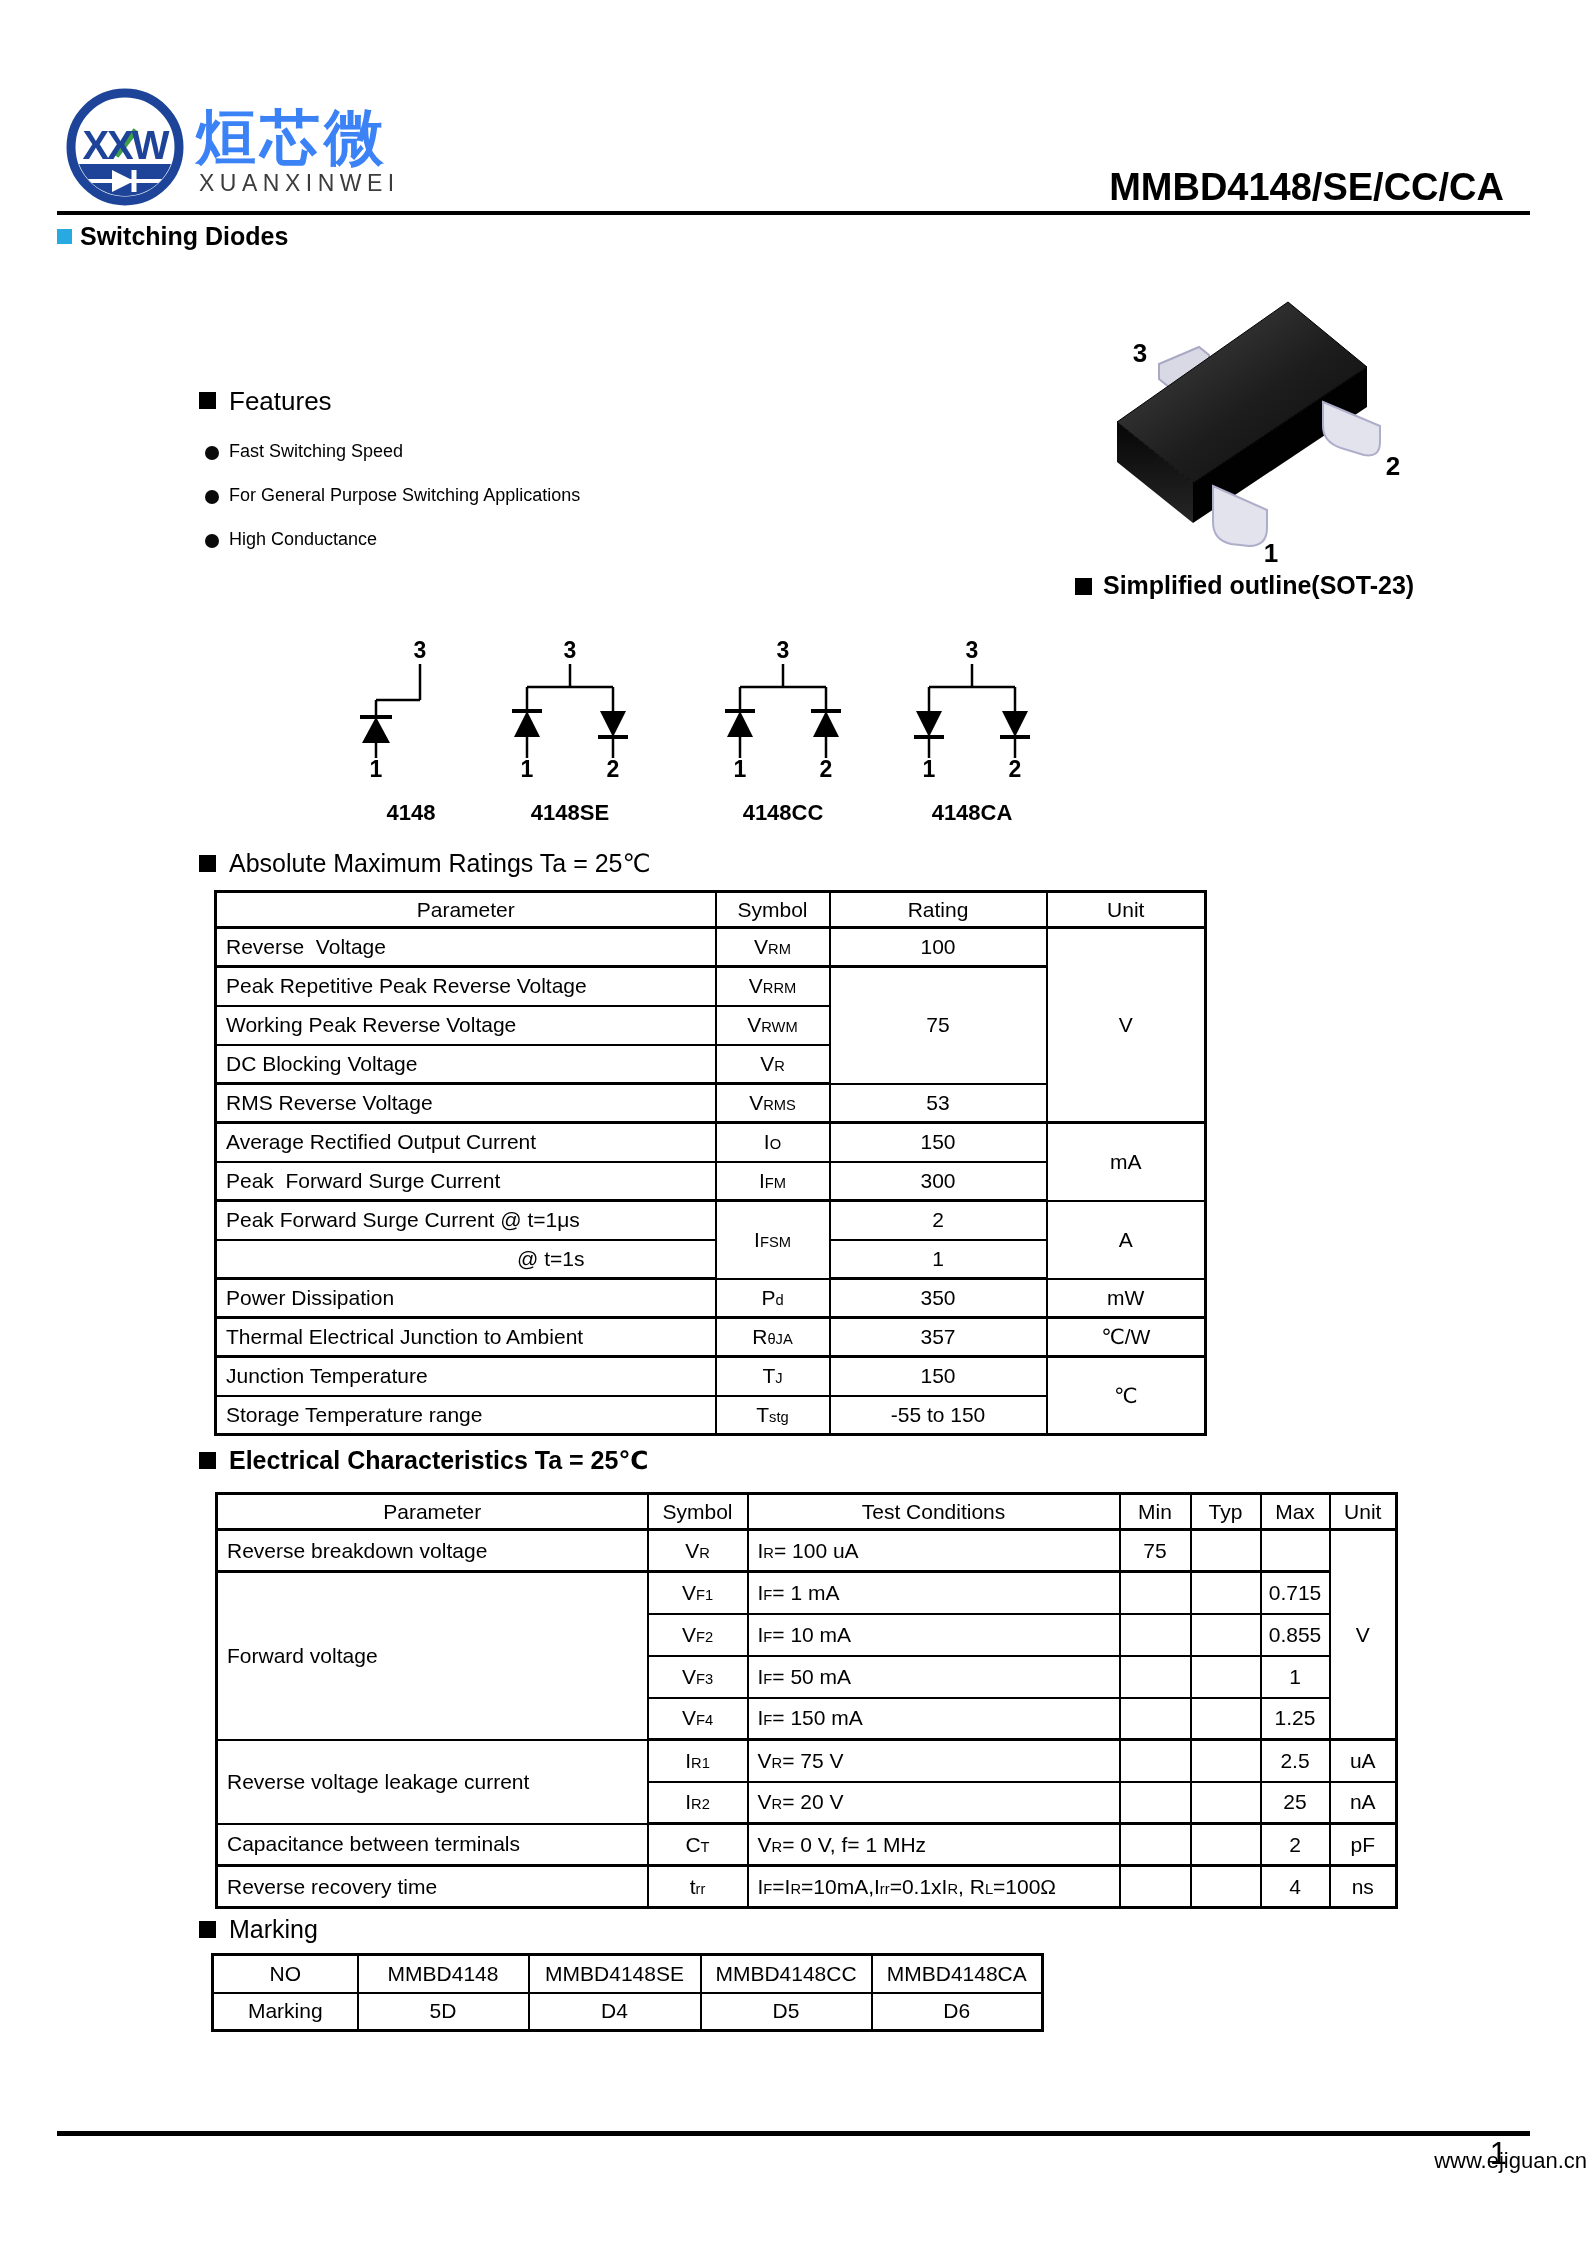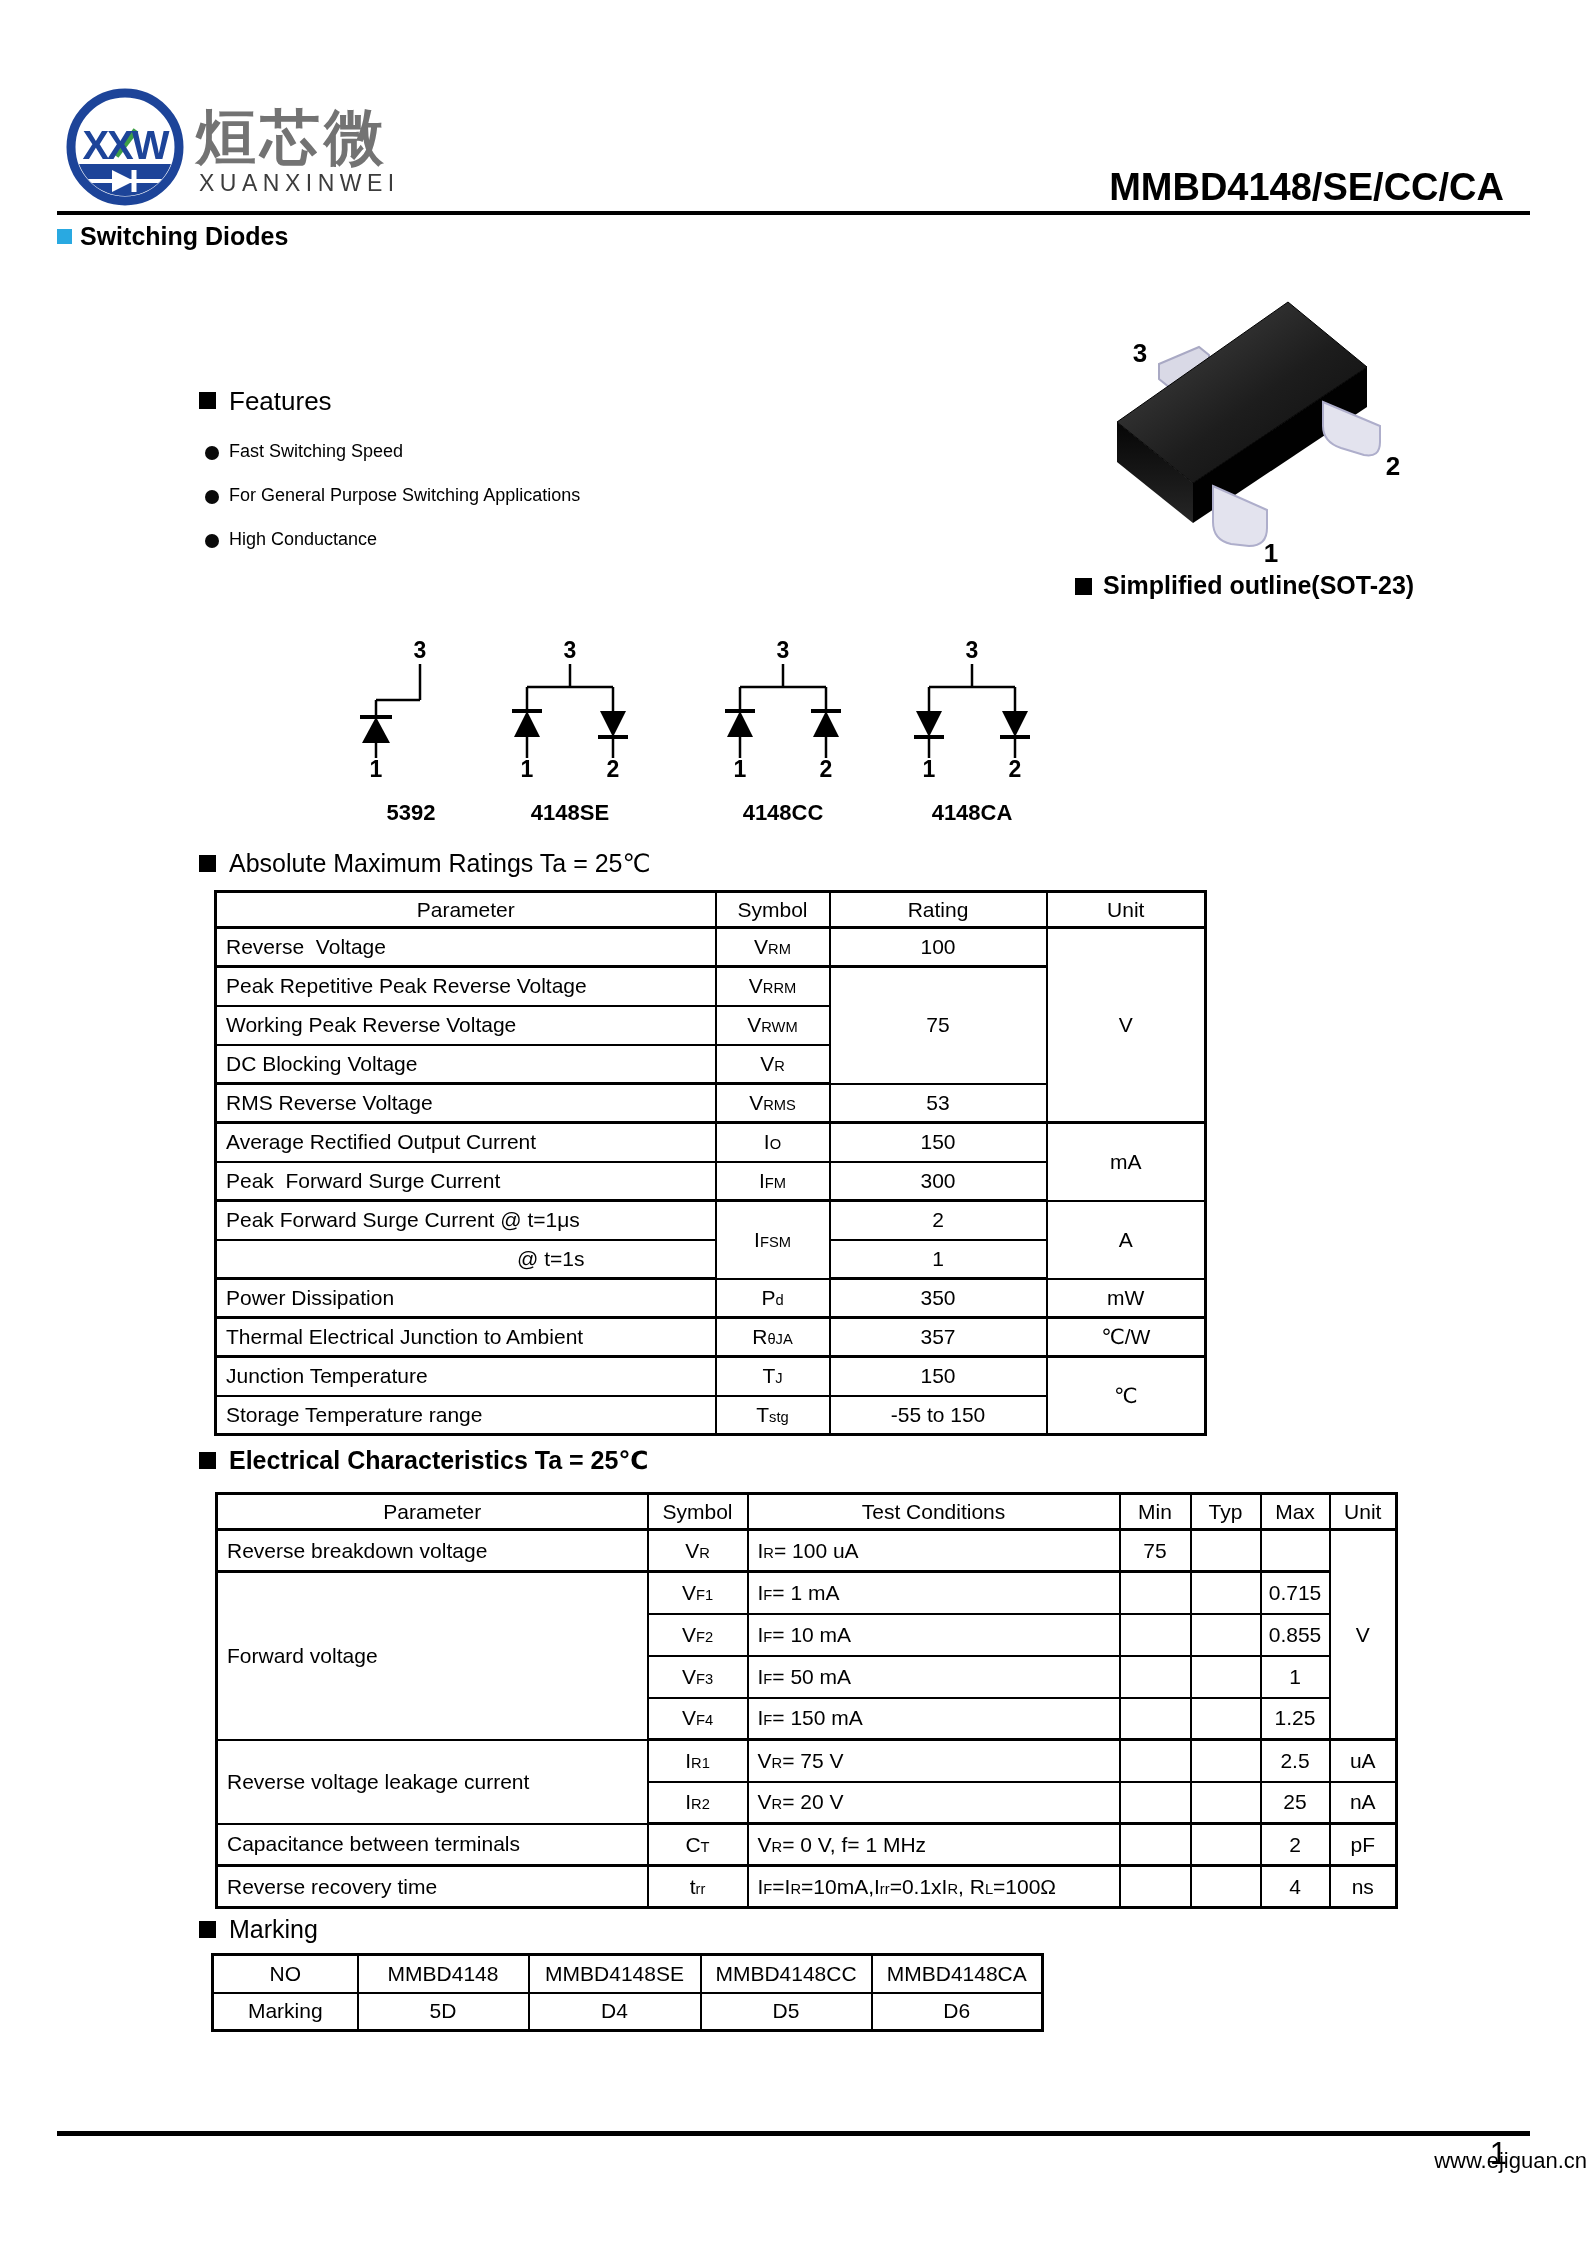--- a/index.html
+++ b/index.html
@@ -1,21 +1,21 @@
 <!DOCTYPE html>
 <html><head>
 <meta charset="utf-8">
 <style>
   * { margin:0; padding:0; box-sizing:border-box; }
   body { background:#888; font-family:"Liberation Sans","DejaVu Sans",sans-serif; }
   .page { position:relative; width:1587px; height:2245px; background:#fff; color:#000; overflow:hidden; margin:0 auto; }
   .abs { position:absolute; }
 
   
-  .logo-cn { left:196px; top:98px; font-size:60px; font-weight:bold; letter-spacing:4px; color:#737373; }
+  .logo-cn { left:196px; top:98px; font-size:60px; font-weight:bold; letter-spacing:4px; color:#3b82f6; }
   .logo-en { left:199px; top:170px; font-size:23px; font-weight:500; letter-spacing:5.5px; color:#3c3c3c; }
   .part-number { right:83px; top:166px; font-size:38px; font-weight:bold; }
   .header-rule { left:57px; right:57px; top:211px; height:4px; background:#000; }
 
   
   .sq { width:17px; height:17px; background:#000; display:block; }
   .blue { background:#29a9e1; }
   .h-text { font-size:25px; }
 
   .doc-title-sq { left:57px; top:229px; width:15px; height:15px; }
@@ -134,21 +134,21 @@
         <line x1="84" y1="24" x2="84" y2="60"></line>
           <line x1="84" y1="60" x2="40" y2="60"></line>
           <line x1="40" y1="60" x2="40" y2="77"></line>
         <line x1="40" y1="103" x2="40" y2="118"></line>
       </g>
       <line x1="24" y1="77" x2="56" y2="77" stroke="#000" stroke-width="4"></line>
       <polygon points="26,103 54,103 40,77" fill="#000"></polygon>
       <text x="84" y="18" text-anchor="middle" font-size="23" font-weight="bold">3</text>
       <text x="40" y="137" text-anchor="middle" font-size="23" font-weight="bold">1</text>
     </svg>
-    <div class="diag-label">5392</div>
+    <div class="diag-label">4148</div>
   </div>
 
   <div class="abs diag" style="left:495px;">
     <svg class="dsvg" width="150" height="140" viewBox="0 0 150 140">
       <g stroke="#000" stroke-width="2.5" fill="none">
         <line x1="75" y1="24" x2="75" y2="47"></line>
           <line x1="32" y1="47" x2="118" y2="47"></line>
         <line x1="32" y1="47" x2="32" y2="71"></line>
           <line x1="32" y1="97" x2="32" y2="118"></line>
         <line x1="118" y1="47" x2="118" y2="71"></line>

